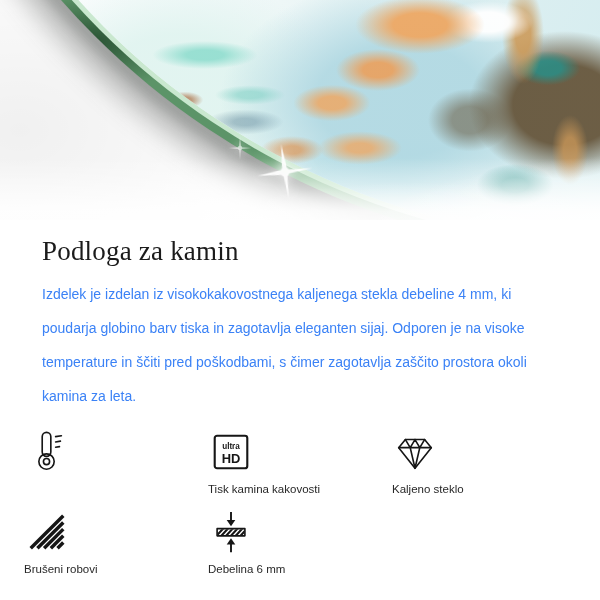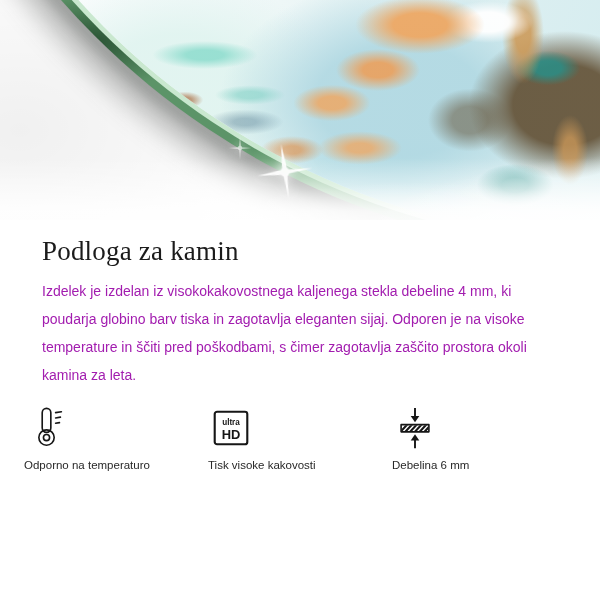--- a/index.html
+++ b/index.html
@@ -69,21 +69,21 @@
 
   
   .title {
     margin:14px 42px 0;
     font-family:"Liberation Serif", serif;
     font-size:27px; line-height:35px; font-weight:400;
     color:#1b1b1b; letter-spacing:0.2px;
   }
   .desc {
     margin:8px 42px 16px; width:522px;
-    font-size:14px; line-height:28px; color:#a21caf;
+    font-size:14px; line-height:34px; color:#3b82f6;
   }
 
   
   .features {
     margin:8px 24px 0;
     display:grid; grid-template-columns:repeat(3, 1fr); row-gap:14px;
   }
   .cell { display:flex; flex-direction:column; align-items:flex-start; }
   .cell svg.feat { width:46px; height:46px; display:block; }
   .feat-label { margin-top:8px; font-size:11.5px; color:#282828; }
@@ -126,34 +126,50 @@
 
   <div class="features">
 
     <div class="cell">
       <svg class="feat" viewBox="0 0 48 48">
         <rect class="ico" x="19" y="3.5" width="9" height="25" rx="4.5"></rect>
         <circle class="ico" cx="23.5" cy="34" r="8"></circle>
         <circle class="ico" cx="23.5" cy="34" r="3.2"></circle>
         <path class="ico" d="M33 8 l6 -1 M33 13.5 l5 -0.8 M33 19 l4 -0.6"></path>
       </svg>
-      <div class="feat-label">Odporno na temperaturo</div>
     </div>
 
     <div class="cell">
       <svg class="feat" viewBox="0 0 48 48">
         <rect class="hd-rect" x="7" y="7" width="34" height="34" rx="2.5"></rect>
         <text class="hd-small" x="24" y="21" text-anchor="middle">ultra</text>
         <text class="hd-big" x="24" y="35" text-anchor="middle">HD</text>
       </svg>
-      <div class="feat-label">Tisk visoke kakovosti</div>
+      <div class="feat-label">Tisk kamina kakovosti</div>
     </div>
 
 
+    <div class="cell">
+      <svg class="feat" viewBox="0 0 48 48">
+        <path class="ico" d="M14 11 L34 11 L41 19.5 L24 41 L7 19.5 Z"></path>
+        <path class="ico" d="M7 19.5 H41 M14 11 L19 19.5 M34 11 L29 19.5 M24 11 L19 19.5 M24 11 L29 19.5 M19 19.5 L24 41 M29 19.5 L24 41"></path>
+      </svg>
+      <div class="feat-label">Kaljeno steklo</div>
+    </div>
 
+    <div class="cell">
+      <svg class="feat" viewBox="0 0 48 48">
+        <path class="stripe" d="M7 41 L41 7"></path>
+        <path class="stripe" d="M14 41 L41 14"></path>
+        <path class="stripe" d="M21 41 L41 21"></path>
+        <path class="stripe" d="M28 41 L41 28"></path>
+        <path class="stripe" d="M35 41 L41 35"></path>
+      </svg>
+      <div class="feat-label">Brušeni robovi</div>
+    </div>
 
     <div class="cell">
       <svg class="feat" viewBox="0 0 48 48">
         <defs>
             <clipPath id="barclip">
               <rect x="10" y="21" width="28" height="6.5"></rect>
             </clipPath>
           </defs>
         <g clip-path="url(#barclip)">
           <path class="hatch" d="M7 30 L19 17 M12 30 L24 17 M17 30 L29 17 M22 30 L34 17 M27 30 L39 17 M32 30 L44 17"></path>

